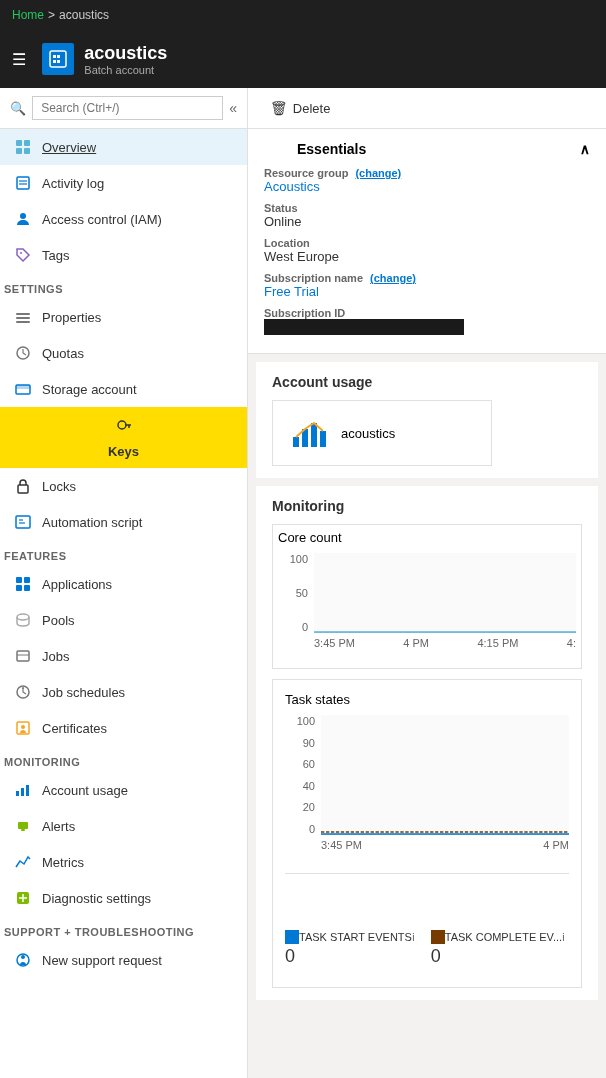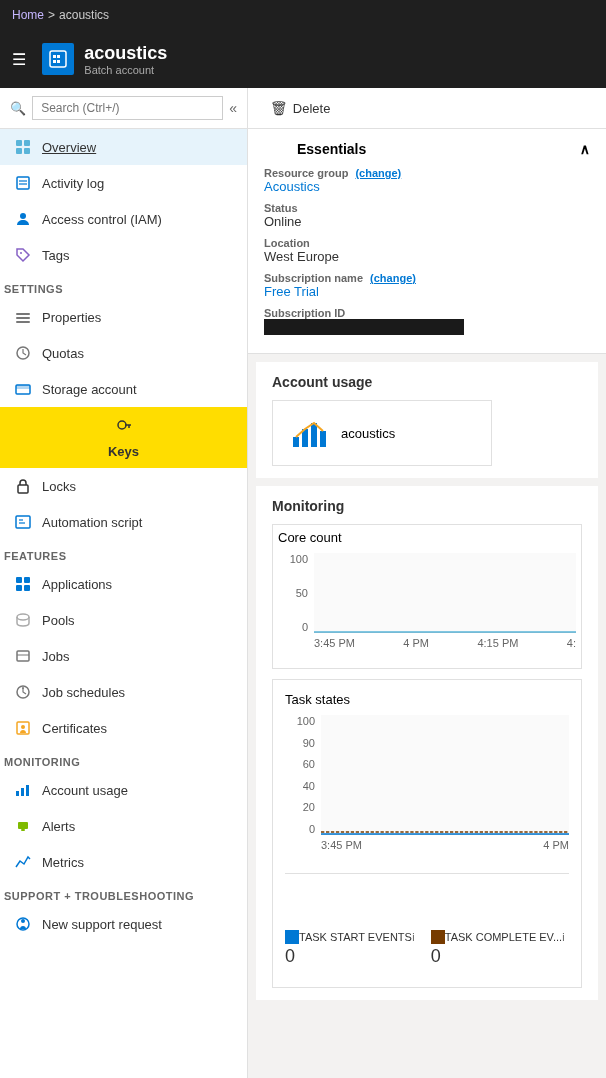--- a/index.html
+++ b/index.html
@@ -1,20 +1,20 @@
 <!DOCTYPE html>
 <html><head>
   <meta charset="utf-8">
   <style>
     * { box-sizing: border-box; margin: 0; padding: 0; }
     body { font-family: 'Segoe UI', Arial, sans-serif; font-size: 13px; background: #f3f2f1; display: flex; flex-direction: column; width: 606px; height: 1078px; overflow: hidden; }
 
     
     .top-bar { background: #1f1f1f; color: #fff; padding: 0 12px; height: 30px; display: flex; align-items: center; font-size: 12px; }
-    .top-bar a { color: #c4b5fd; text-decoration: none; margin-right: 4px; }
+    .top-bar a { color: #22c55e; text-decoration: none; margin-right: 4px; }
     .top-bar span { color: #ccc; margin-right: 4px; }
 
     
     .header { background: #1f1f1f; color: #fff; padding: 8px 12px; display: flex; align-items: center; gap: 10px; height: 58px; }
     .header-icon { width: 32px; height: 32px; background: #0078d4; display: flex; align-items: center; justify-content: center; border-radius: 2px; }
     .header-title { font-size: 18px; font-weight: 600; color: #fff; }
     .header-subtitle { font-size: 11px; color: #aaa; }
     .hamburger { color: #fff; font-size: 16px; margin-right: 6px; cursor: pointer; }
 
     
@@ -280,20 +280,30 @@
       <span>Alerts</span>
     </div>
     <div class="sidebar-item">
       <span class="sidebar-icon">
         <svg width="16" height="16" viewBox="0 0 16 16">
             <polyline points="1,13 5,7 9,10 13,3 15,5" fill="none" stroke="#0078d4" stroke-width="1.5"></polyline>
           </svg>
       </span>
       <span>Metrics</span>
     </div>
+    <div class="sidebar-item">
+      <span class="sidebar-icon">
+        <svg width="16" height="16" viewBox="0 0 16 16">
+            <rect x="2" y="2" width="12" height="12" rx="2" fill="#7fba00"></rect>
+            <line x1="8" y1="4" x2="8" y2="12" stroke="#fff" stroke-width="1.5"></line>
+            <line x1="4" y1="8" x2="12" y2="8" stroke="#fff" stroke-width="1.5"></line>
+          </svg>
+      </span>
+      <span>Diagnostic settings</span>
+    </div>
 
     <div class="section-label">SUPPORT + TROUBLESHOOTING</div>
     <div class="sidebar-item">
       <span class="sidebar-icon">
         <svg width="16" height="16" viewBox="0 0 16 16">
             <circle cx="8" cy="8" r="6" fill="none" stroke="#0078d4" stroke-width="1.5"></circle>
             <circle cx="8" cy="5" r="2" fill="#0078d4"></circle>
             <path d="M5 13c0-1.7 1.3-3 3-3s3 1.3 3 3" fill="#0078d4"></path>
           </svg>
       </span>

